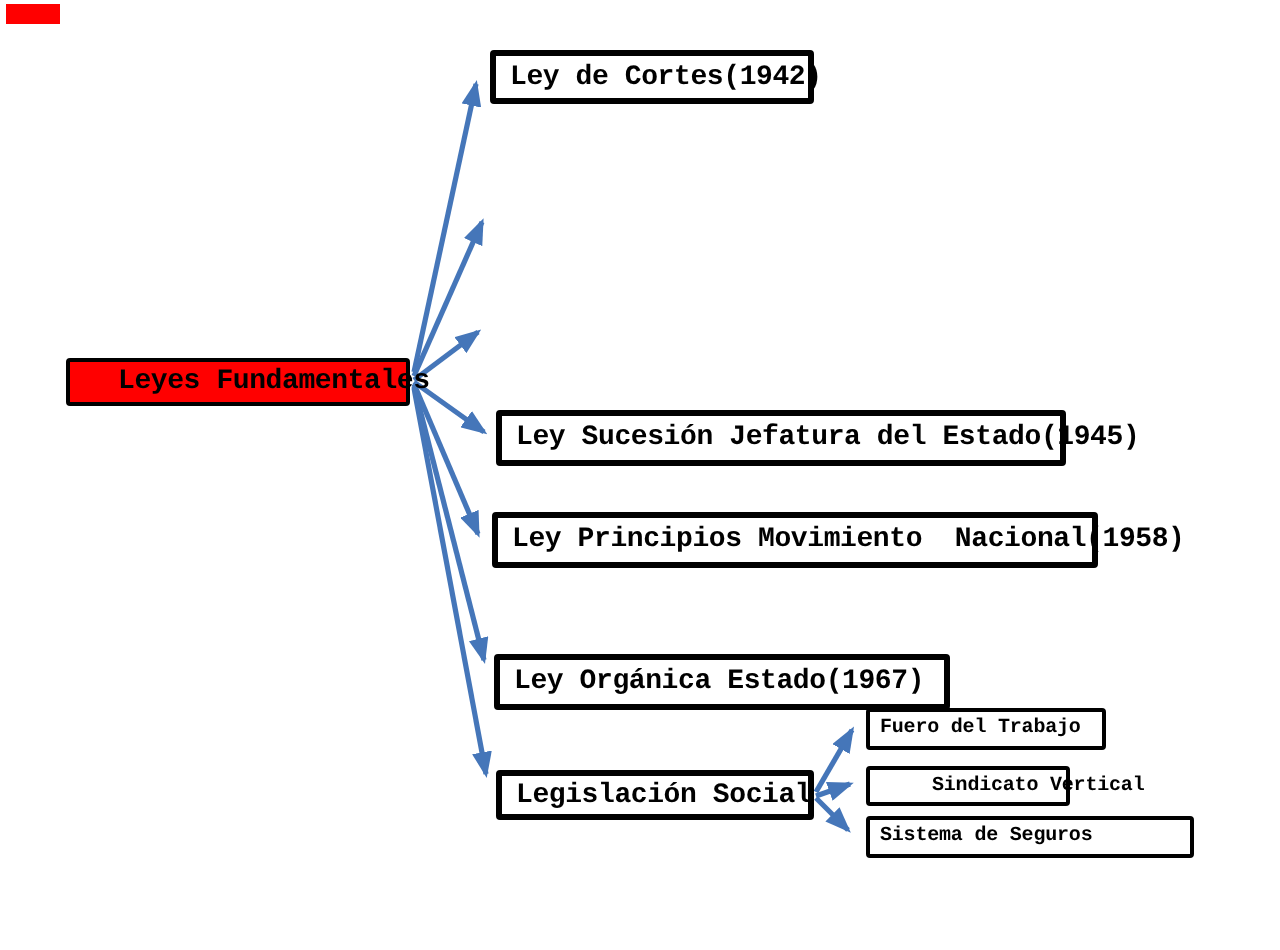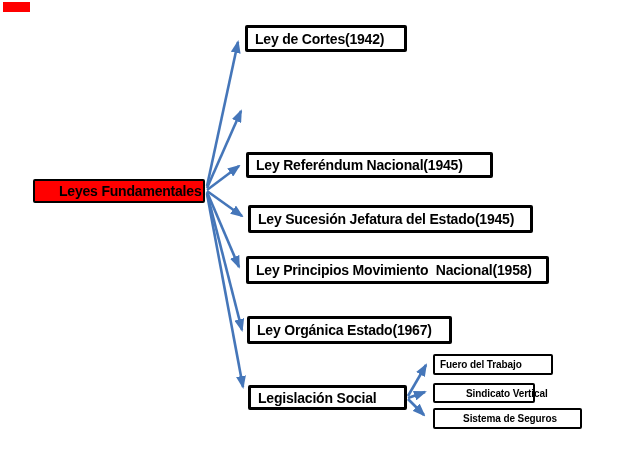--- a/index.html
+++ b/index.html
@@ -34,20 +34,21 @@
     box-sizing: border-box;
     border: 3px solid #000000;
     border-radius: 2px;
     background: #ffffff;
     display: flex;
     align-items: center;
     color: #000000;
     font-weight: bold;
     white-space: pre;
     letter-spacing: -0.2px;
+    font-family: Liberation Mono, monospace;
   }
   .node-label {
     display: inline-block;
     white-space: pre;
   }
   .root-node {
     border-width: 2.5px;
     font-size: 14px;
     padding-left: 24px;
   }
@@ -91,45 +92,42 @@
 
   <div class="node root-node" style="left: 33px; top: 179px; width: 172px; height: 24px; background-color: rgb(255, 0, 0);">
     <span class="node-label">Leyes Fundamentales</span>
   </div>
 
   <div class="node law-node" style="left:245px; top:25px; width:162px; height:27px;">
     <span class="node-label">Ley de Cortes(1942)</span>
   </div>
 
 
-  <div class="node law-node" style="left:246px; top:152px; width:247px; height:26px;">
-    <span class="node-label">Ley Referéndum Nacional(1945)</span>
-  </div>
 
   <div class="node law-node" style="left:248px; top:205px; width:285px; height:28px;">
     <span class="node-label">Ley Sucesión Jefatura del Estado(1945)</span>
   </div>
 
   <div class="node law-node" style="left:246px; top:256px; width:303px; height:28px;">
     <span class="node-label">Ley Principios Movimiento  Nacional(1958)</span>
   </div>
 
-  <div class="node law-node" style="left:247px; top:316px; width:205px; height:28px;text-align:center;">
+  <div class="node law-node" style="left:247px; top:327px; width:228px; height:28px;text-align:center;">
     <span class="node-label">Ley Orgánica Estado(1967)</span>
   </div>
 
   <div class="node law-node" style="left:248px; top:385px; width:159px; height:25px;">
     <span class="node-label">Legislación Social</span>
   </div>
 
   <div class="node small-node" style="left:433px; top:354px; width:120px; height:21px;">
     <span class="node-label">Fuero del Trabajo</span>
   </div>
 
   <div class="node small-node" style="left:433px; top:383px; width:102px; height:20px;padding-left:31px;">
     <span class="node-label">Sindicato Vertical</span>
   </div>
 
-  <div class="node small-node" style="left:433px; top:408px; width:149px; height:21px;justify-content:center;">
+  <div class="node small-node" style="left:433px; top:408px; width:164px; height:21px;">
     <span class="node-label">Sistema de Seguros</span>
   </div>
 
 </div>
 
 </body></html>

